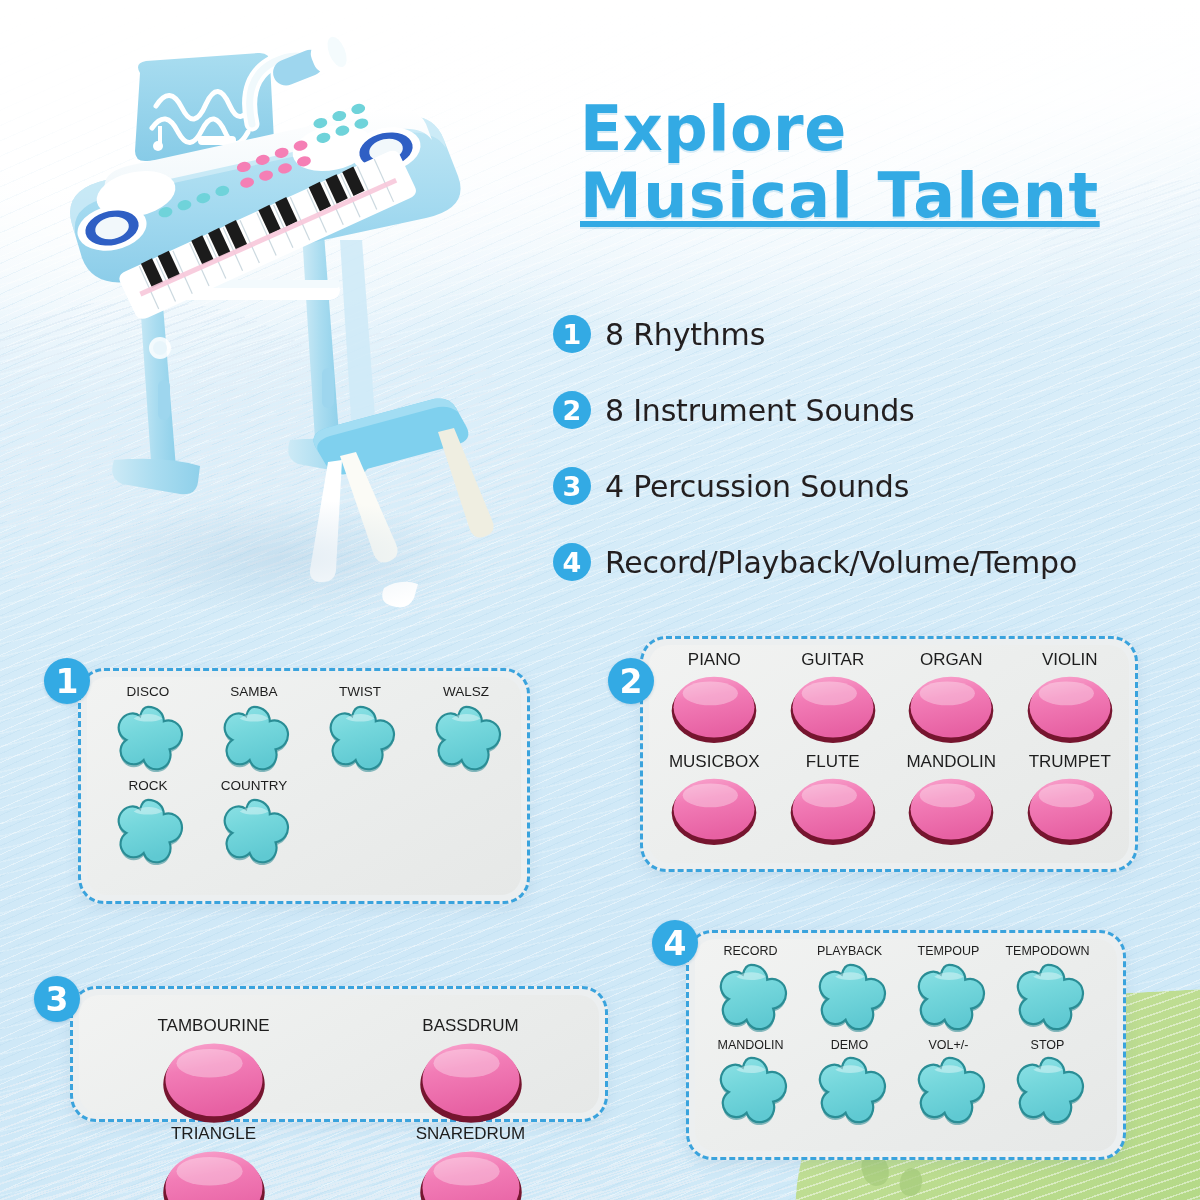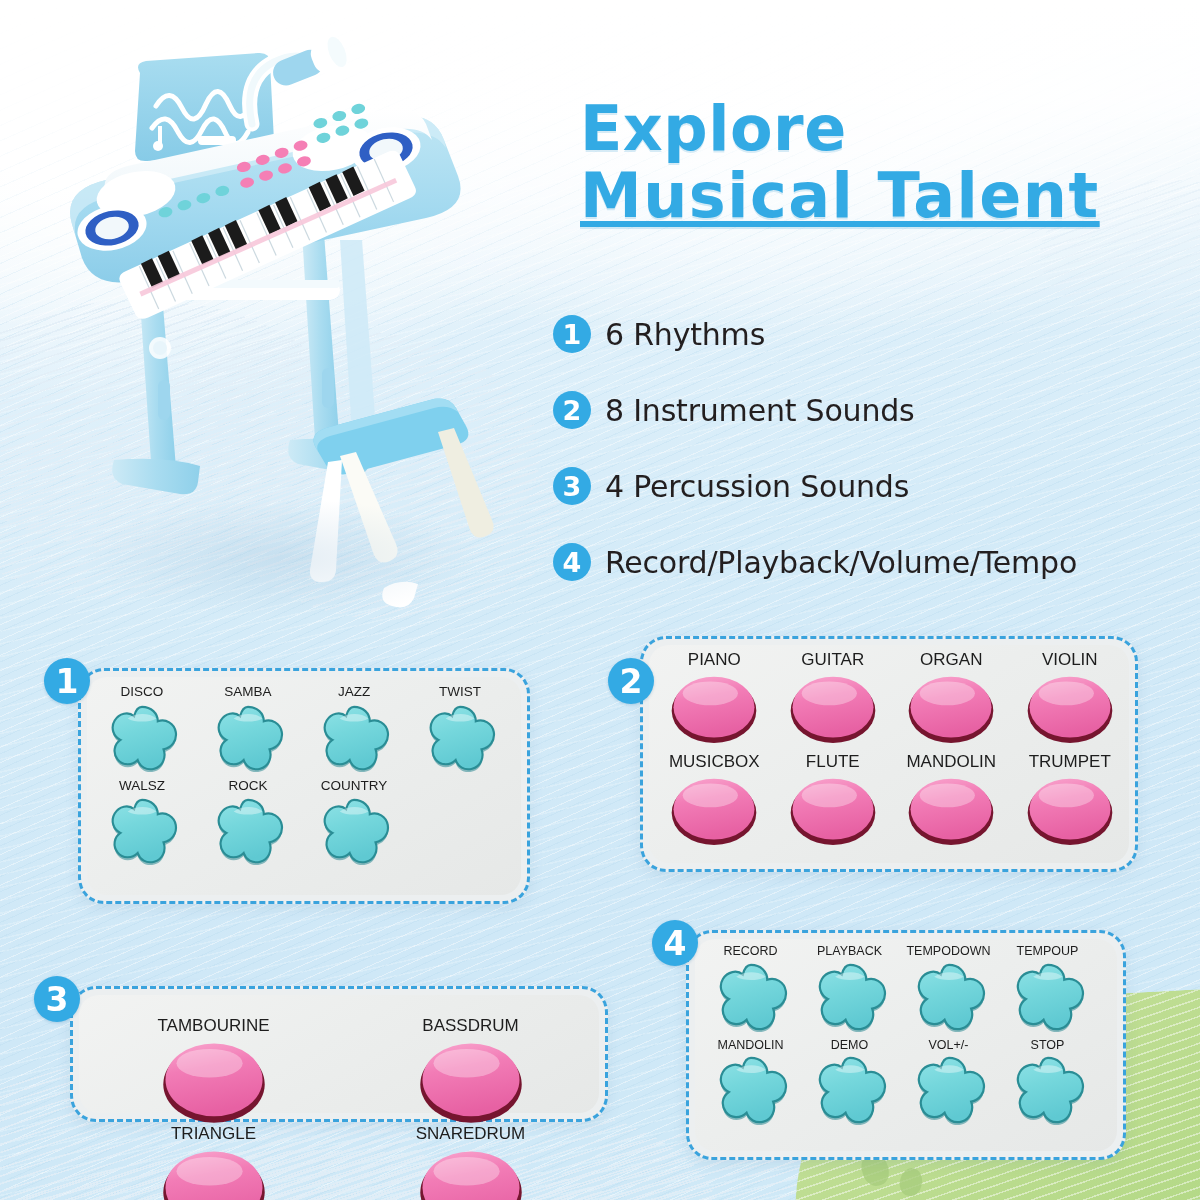--- a/index.html
+++ b/index.html
@@ -155,21 +155,21 @@
   
   .flower { position: relative; }
   .flower svg { display: block; }
 
   
   .oval { position: relative; }
   .oval svg { display: block; }
 
   
   #panel1 { left: 78px; top: 668px; width: 452px; height: 236px; }
-  #panel1 .btn-grid { left: 8px; top: 14px; width: 424px;
+  #panel1 .btn-grid { left: 14px; top: 14px; width: 424px;
      grid-template-columns: repeat(4, 1fr); row-gap: 6px; }
   #panel1 .btn-label { font-size: 13.5px; margin-bottom: 5px; }
 
   #panel2 { left: 640px; top: 636px; width: 498px; height: 236px; }
   #panel2 .btn-grid { left: 12px; top: 12px; width: 474px;
      grid-template-columns: repeat(4, 1fr); row-gap: 8px; }
   #panel2 .btn-label { font-size: 17px; margin-bottom: 5px; font-weight: 400; }
 
   #panel3 { left: 70px; top: 986px; width: 538px; height: 136px; }
   #panel3 .btn-grid { left: 12px; top: 28px; width: 514px;
@@ -368,21 +368,21 @@
   </div>
 
   <div class="headline">
     <span>Explore</span>
     <span class="l2">Musical Talent</span>
   </div>
 
   <div class="features">
     <div class="feature-row">
       <div class="badge">1</div>
-      <div class="feature-text">6 Rhythms</div>
+      <div class="feature-text">8 Rhythms</div>
     </div>
     <div class="feature-row">
       <div class="badge">2</div>
       <div class="feature-text">8 Instrument Sounds</div>
     </div>
     <div class="feature-row">
       <div class="badge">3</div>
       <div class="feature-text">4 Percussion Sounds</div>
     </div>
     <div class="feature-row">
@@ -435,43 +435,20 @@
              C41 9 45 4 50 4 Z" fill="#2d8b93" transform="translate(0,4)" opacity=".55"></path>
     <path d="M50 4 C63 4 72 13 72 24 C83 20 95 27 97 39 C99 51 91 61 80 63
              C84 74 79 87 67 90 C56 93 47 87 44 78 C36 86 23 86 16 77
              C9 68 11 56 20 50 C10 45 6 33 12 23 C18 13 31 10 39 17
              C41 9 45 4 50 4 Z" fill="url(#fg7269)" stroke="#2a8d95" stroke-width="3"></path>
     <path d="M30 20 C42 12 60 12 70 20 C60 26 40 26 30 20 Z" fill="#ffffff" opacity=".38"></path>
   </svg>
           </div>
         </div>
         <div class="btn-cell">
-          <div class="btn-label">JAZZ</div>
-          <div class="flower">
-            <svg width="72" height="69" viewBox="0 0 100 96">
-    <defs>
-      <linearGradient id="fg7269" x1="0" y1="0" x2="0.3" y2="1">
-        <stop offset="0%" stop-color="#8fe2e6"></stop>
-        <stop offset="45%" stop-color="#75d7dc"></stop>
-        <stop offset="100%" stop-color="#5fc9d2"></stop>
-      </linearGradient>
-    </defs>
-    <path d="M50 4 C63 4 72 13 72 24 C83 20 95 27 97 39 C99 51 91 61 80 63
-             C84 74 79 87 67 90 C56 93 47 87 44 78 C36 86 23 86 16 77
-             C9 68 11 56 20 50 C10 45 6 33 12 23 C18 13 31 10 39 17
-             C41 9 45 4 50 4 Z" fill="#2d8b93" transform="translate(0,4)" opacity=".55"></path>
-    <path d="M50 4 C63 4 72 13 72 24 C83 20 95 27 97 39 C99 51 91 61 80 63
-             C84 74 79 87 67 90 C56 93 47 87 44 78 C36 86 23 86 16 77
-             C9 68 11 56 20 50 C10 45 6 33 12 23 C18 13 31 10 39 17
-             C41 9 45 4 50 4 Z" fill="url(#fg7269)" stroke="#2a8d95" stroke-width="3"></path>
-    <path d="M30 20 C42 12 60 12 70 20 C60 26 40 26 30 20 Z" fill="#ffffff" opacity=".38"></path>
-  </svg>
-          </div>
-        </div>
-        <div class="btn-cell">
           <div class="btn-label">TWIST</div>
           <div class="flower">
             <svg width="72" height="69" viewBox="0 0 100 96">
     <defs>
       <linearGradient id="fg7269" x1="0" y1="0" x2="0.3" y2="1">
         <stop offset="0%" stop-color="#8fe2e6"></stop>
         <stop offset="45%" stop-color="#75d7dc"></stop>
         <stop offset="100%" stop-color="#5fc9d2"></stop>
       </linearGradient>
     </defs>
@@ -821,44 +798,44 @@
              C41 9 45 4 50 4 Z" fill="#2d8b93" transform="translate(0,4)" opacity=".55"></path>
     <path d="M50 4 C63 4 72 13 72 24 C83 20 95 27 97 39 C99 51 91 61 80 63
              C84 74 79 87 67 90 C56 93 47 87 44 78 C36 86 23 86 16 77
              C9 68 11 56 20 50 C10 45 6 33 12 23 C18 13 31 10 39 17
              C41 9 45 4 50 4 Z" fill="url(#fg7471)" stroke="#2a8d95" stroke-width="3"></path>
     <path d="M30 20 C42 12 60 12 70 20 C60 26 40 26 30 20 Z" fill="#ffffff" opacity=".38"></path>
   </svg>
           </div>
         </div>
         <div class="btn-cell">
+          <div class="btn-label">TEMPOUP</div>
+          <div class="flower">
+            <svg width="74" height="71" viewBox="0 0 100 96">
+    <defs>
+      <linearGradient id="fg7471" x1="0" y1="0" x2="0.3" y2="1">
+        <stop offset="0%" stop-color="#8fe2e6"></stop>
+        <stop offset="45%" stop-color="#75d7dc"></stop>
+        <stop offset="100%" stop-color="#5fc9d2"></stop>
+      </linearGradient>
+    </defs>
+    <path d="M50 4 C63 4 72 13 72 24 C83 20 95 27 97 39 C99 51 91 61 80 63
+             C84 74 79 87 67 90 C56 93 47 87 44 78 C36 86 23 86 16 77
+             C9 68 11 56 20 50 C10 45 6 33 12 23 C18 13 31 10 39 17
+             C41 9 45 4 50 4 Z" fill="#2d8b93" transform="translate(0,4)" opacity=".55"></path>
+    <path d="M50 4 C63 4 72 13 72 24 C83 20 95 27 97 39 C99 51 91 61 80 63
+             C84 74 79 87 67 90 C56 93 47 87 44 78 C36 86 23 86 16 77
+             C9 68 11 56 20 50 C10 45 6 33 12 23 C18 13 31 10 39 17
+             C41 9 45 4 50 4 Z" fill="url(#fg7471)" stroke="#2a8d95" stroke-width="3"></path>
+    <path d="M30 20 C42 12 60 12 70 20 C60 26 40 26 30 20 Z" fill="#ffffff" opacity=".38"></path>
+  </svg>
+          </div>
+        </div>
+        <div class="btn-cell">
           <div class="btn-label">TEMPODOWN</div>
-          <div class="flower">
-            <svg width="74" height="71" viewBox="0 0 100 96">
-    <defs>
-      <linearGradient id="fg7471" x1="0" y1="0" x2="0.3" y2="1">
-        <stop offset="0%" stop-color="#8fe2e6"></stop>
-        <stop offset="45%" stop-color="#75d7dc"></stop>
-        <stop offset="100%" stop-color="#5fc9d2"></stop>
-      </linearGradient>
-    </defs>
-    <path d="M50 4 C63 4 72 13 72 24 C83 20 95 27 97 39 C99 51 91 61 80 63
-             C84 74 79 87 67 90 C56 93 47 87 44 78 C36 86 23 86 16 77
-             C9 68 11 56 20 50 C10 45 6 33 12 23 C18 13 31 10 39 17
-             C41 9 45 4 50 4 Z" fill="#2d8b93" transform="translate(0,4)" opacity=".55"></path>
-    <path d="M50 4 C63 4 72 13 72 24 C83 20 95 27 97 39 C99 51 91 61 80 63
-             C84 74 79 87 67 90 C56 93 47 87 44 78 C36 86 23 86 16 77
-             C9 68 11 56 20 50 C10 45 6 33 12 23 C18 13 31 10 39 17
-             C41 9 45 4 50 4 Z" fill="url(#fg7471)" stroke="#2a8d95" stroke-width="3"></path>
-    <path d="M30 20 C42 12 60 12 70 20 C60 26 40 26 30 20 Z" fill="#ffffff" opacity=".38"></path>
-  </svg>
-          </div>
-        </div>
-        <div class="btn-cell">
-          <div class="btn-label">TEMPOUP</div>
           <div class="flower">
             <svg width="74" height="71" viewBox="0 0 100 96">
     <defs>
       <linearGradient id="fg7471" x1="0" y1="0" x2="0.3" y2="1">
         <stop offset="0%" stop-color="#8fe2e6"></stop>
         <stop offset="45%" stop-color="#75d7dc"></stop>
         <stop offset="100%" stop-color="#5fc9d2"></stop>
       </linearGradient>
     </defs>
     <path d="M50 4 C63 4 72 13 72 24 C83 20 95 27 97 39 C99 51 91 61 80 63

